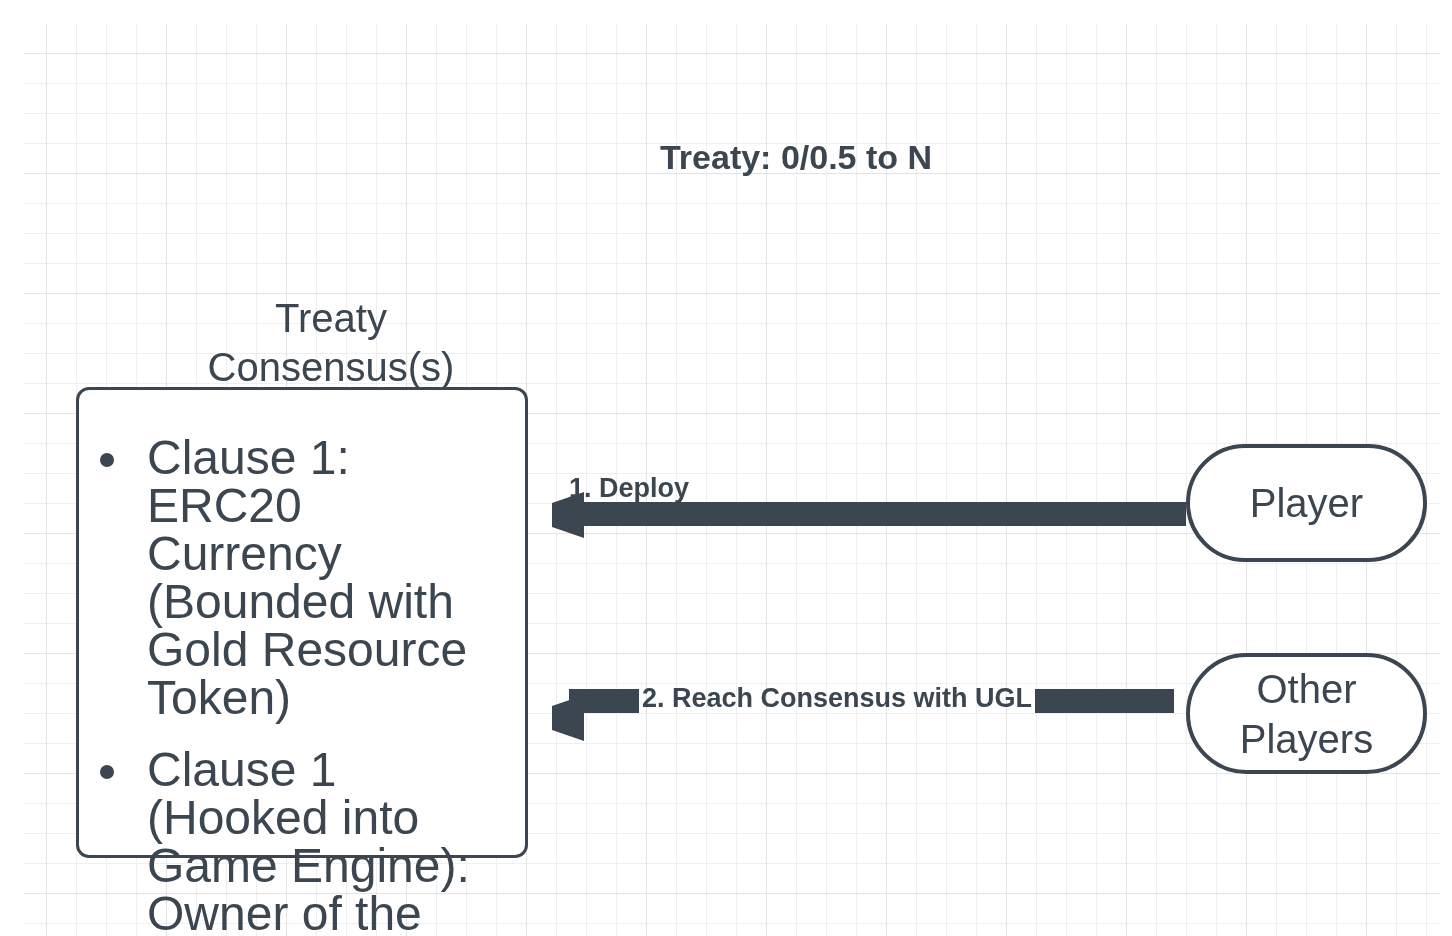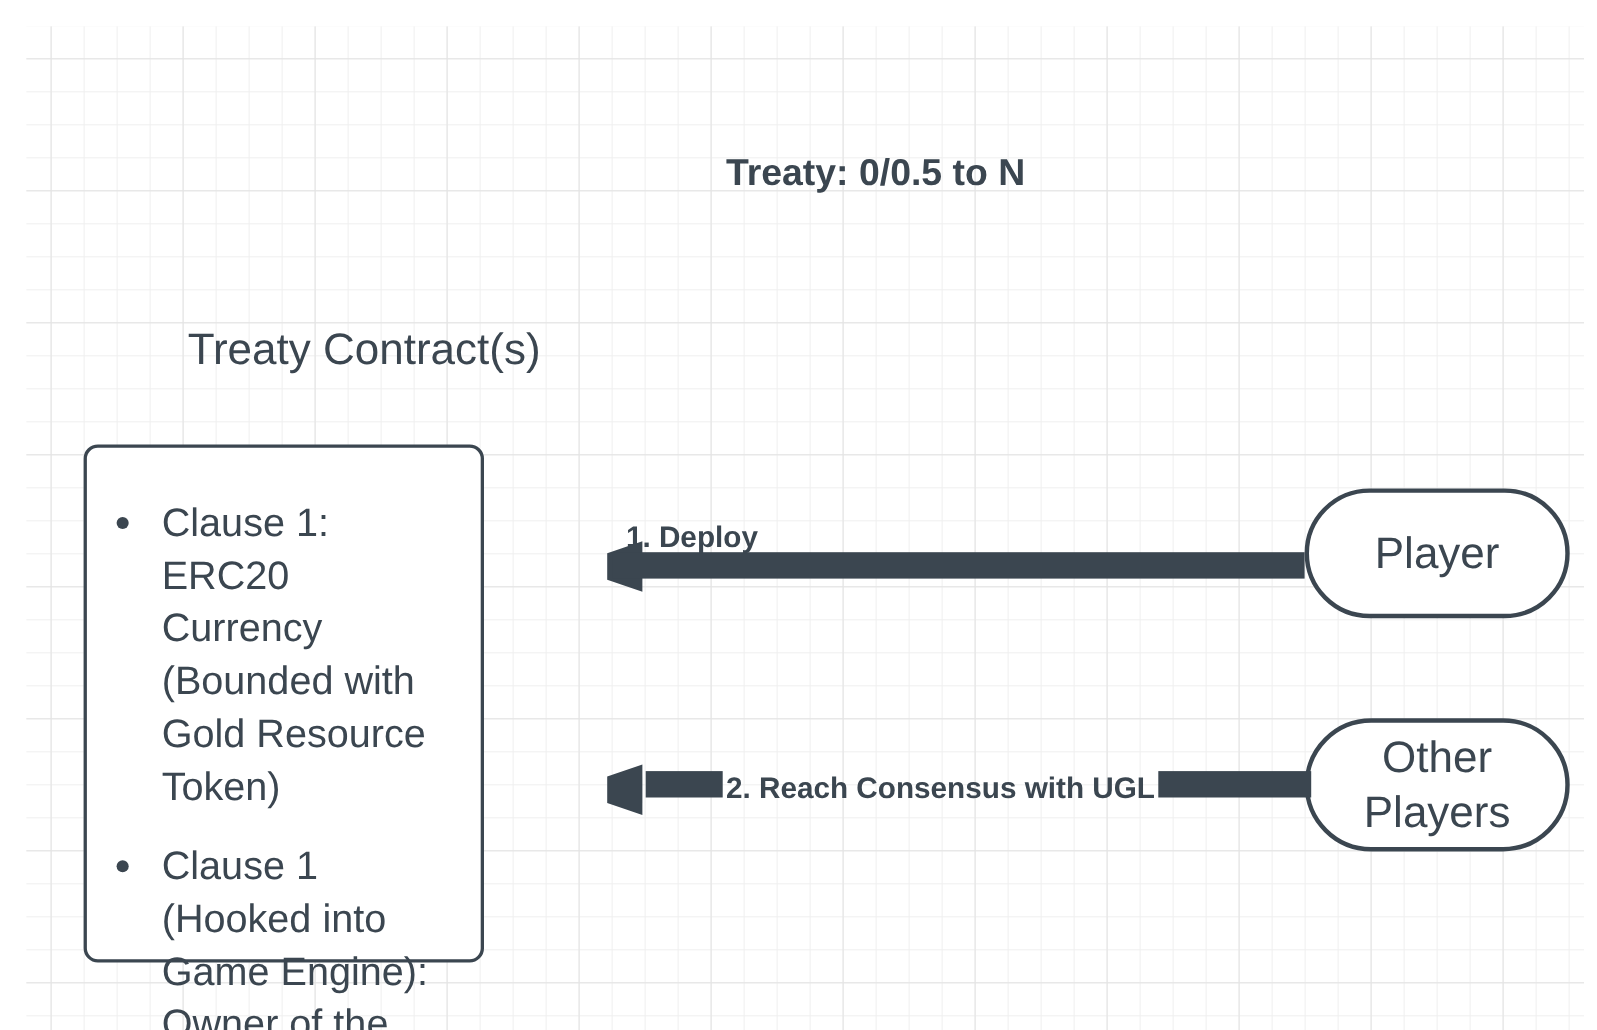--- a/index.html
+++ b/index.html
@@ -32,27 +32,27 @@
     color: #3b4650;
   }
   .contract-caption {
     left: 107px; top: 246px; width: 400px;
     text-align: center;
     font-size: 40px;
     line-height: 49px;
     color: #3b4650;
   }
   .contract-box {
-    left: 52px; top: 380px;
-    width: 364px; height: 471px;
+    left: 52px; top: 363px;
+    width: 452px; height: 471px;
     background: #ffffff;
     border: 3px solid #3b4650;
     border-radius: 13px;
     padding: 20px 18px 0 0;
-    font-size: 36px;
+    font-size: 48px;
     line-height: 48px;
   }
   .contract-box ul {
     margin: 0;
     padding-left: 56px;
     list-style: disc outside;
   }
   .pill {
     width: 241px;
     background: #ffffff;
@@ -83,39 +83,39 @@
   .edge-label {
     font-size: 27px; font-weight: bold;
     line-height: 30px;
     color: #3b4650;
     white-space: nowrap;
   }
   .label-1 {
     left: 533px; top: 437px; width: 629px;
   }
   .edge-2 {
-    left: 551px; top: 665px; width: 629px; height: 36px;
+    left: 533px; top: 665px; width: 629px; height: 36px;
     display: flex;
-    align-items: flex-start;
+    align-items: flex-end;
   }
   .edge-2 .seg-a { flex: 1; height: 4px; background: #3b4650; }
   .edge-2 .seg-b { width: 139px; height: 4px; background: #3b4650; }
   .edge-2 .edge-label { padding: 0 3px; }
 </style>
 </head>
 <body>
 
 <div class="canvas">
 
   <div class="abs diagram-title">
     <div>Treaty: 0/0.5 to N</div>
   </div>
 
   <div class="abs contract-caption">
-    <div>Treaty Contract(s)</div>
+    <div>Treaty Consensus(s)</div>
   </div>
 
   <div class="abs contract-box">
     <ul>
       <li>Clause 1: ERC20 Currency (Bounded with Gold Resource Token)</li>
       <li>Clause 1 (Hooked into Game Engine): Owner of the Token can cross deployer's border freely</li>
     </ul>
   </div>
 
   <div class="abs pill pill-other">

